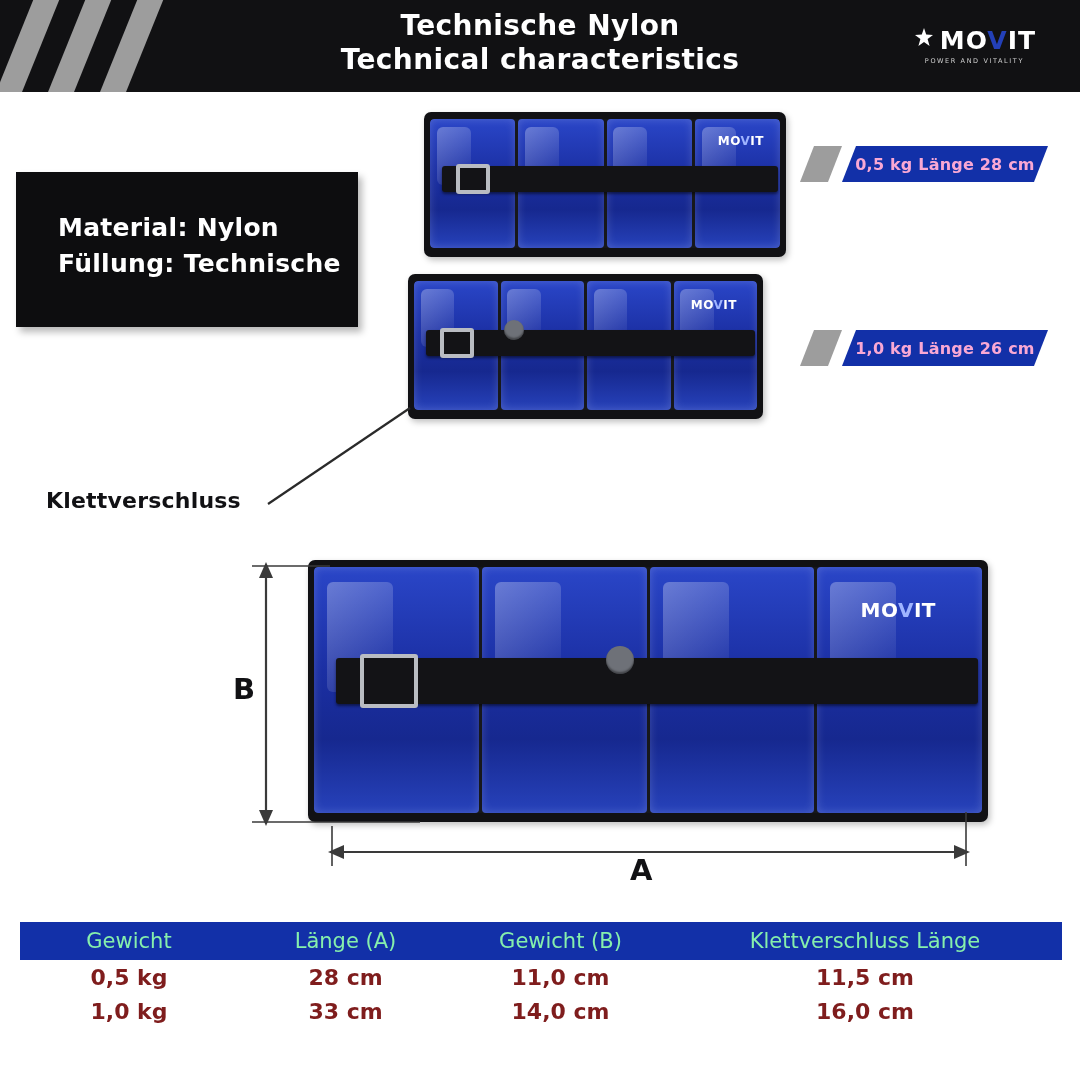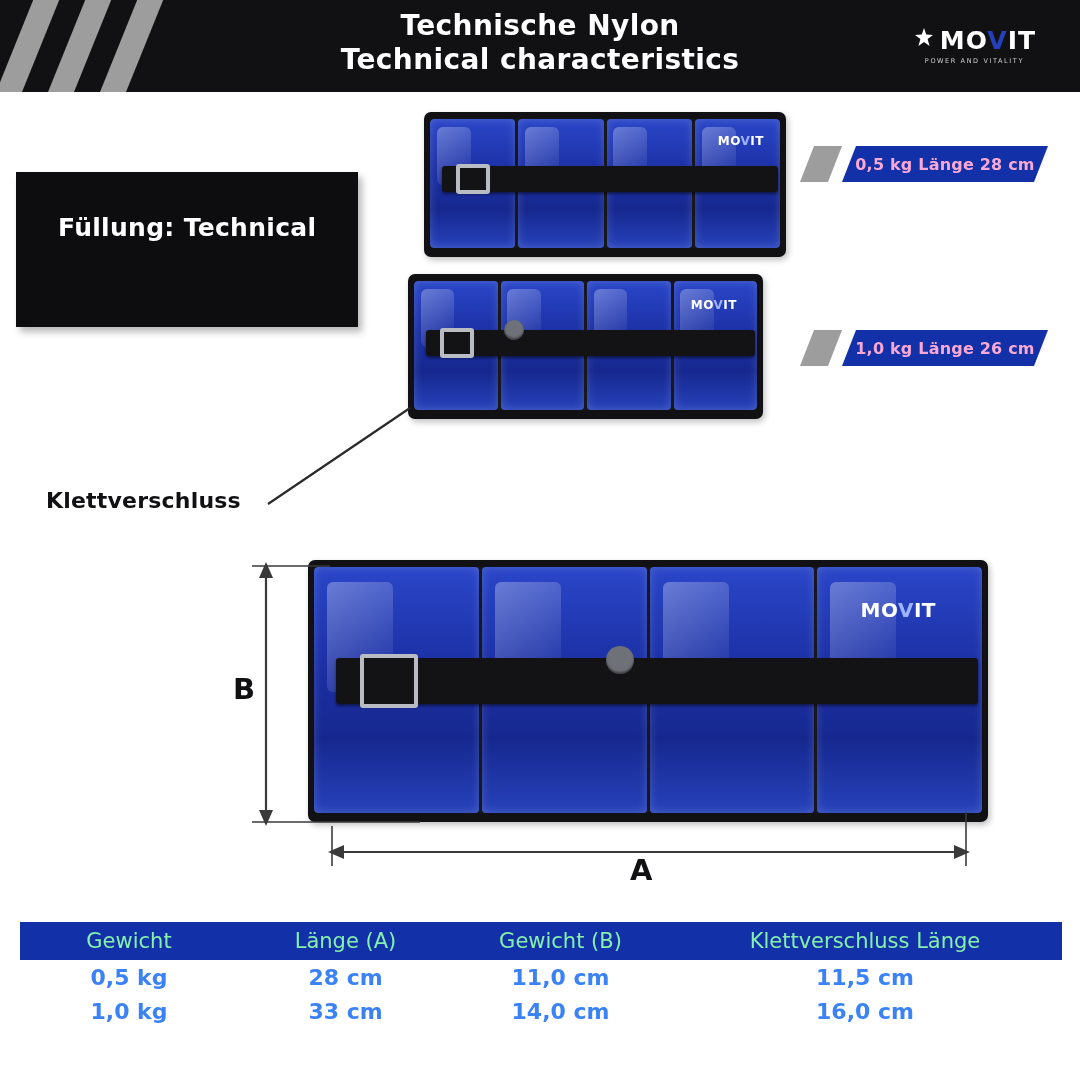--- a/index.html
+++ b/index.html
@@ -182,21 +182,21 @@
   .table .thead {
     display: flex;
     background: #1230a8;
     color: #86efac;
     height: 38px;
     align-items: center;
     font-size: 21px; font-weight: normal;
   }
   .table .trow {
     display: flex;
-    color: #3b82f6;
+    color: #7f1d1d;
     height: 34px;
     align-items: center;
     font-size: 22px; font-weight: bold;
   }
   .c0 { width: 218px; text-align: center; }
   .c1 { width: 215px; text-align: center; }
   .c2 { width: 215px; text-align: center; }
   .c3 { flex: 1; text-align: center; }
 
   svg.overlay {
@@ -227,21 +227,22 @@
             <path d="M11 1 L13.2 7.6 L20 8 L14.6 12.1 L16.6 19 L11 15.1 L5.4 19 L7.4 12.1 L2 8 L8.8 7.6 Z" fill="#ffffff"></path>
           </svg>
         </span>
         <span class="brand-name"><span>MO</span><span class="v">V</span><span>IT</span></span>
       </div>
       <div class="brand-tag">POWER AND VITALITY</div>
     </div>
   </div>
 
   <div class="material-box">
-    <div class="line">Füllung: Technical</div>
+    <div class="line">Material: Nylon</div>
+    <div class="line">Füllung: Technische</div>
   </div>
 
   <div class="weight" id="weight-small">
     <div class="pad-row">
       <div class="cell"></div>
       <div class="cell"></div>
       <div class="cell"></div>
       <div class="cell"></div>
     </div>
     <div class="strap" style="left:18px; right:8px; top:54px; height:26px;"></div>

